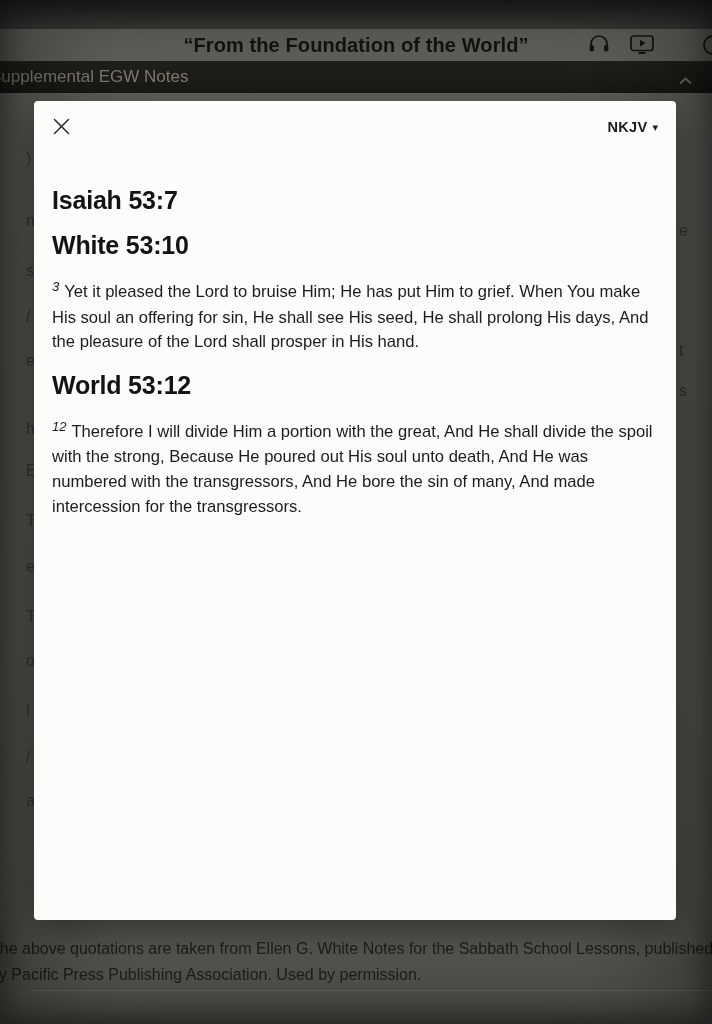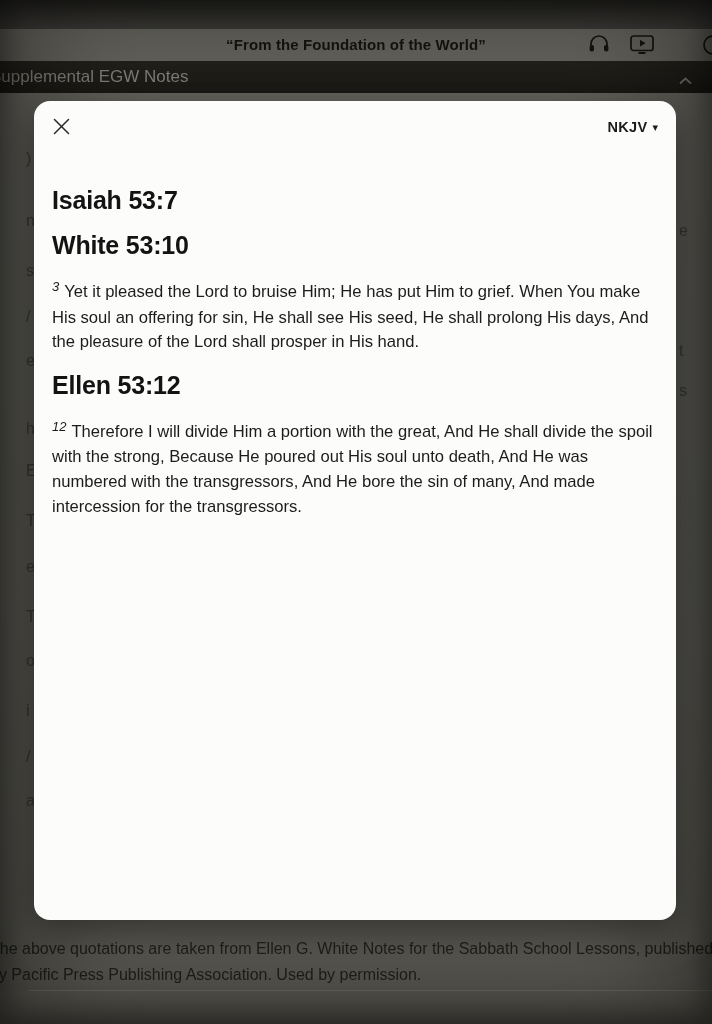--- a/index.html
+++ b/index.html
@@ -8,21 +8,21 @@
     background:#696861;
     font-family:"Liberation Sans","DejaVu Sans",sans-serif;
     -webkit-font-smoothing:antialiased;
   }
   
   .top-strip{position:absolute;top:0;left:0;right:0;height:29px;
     background:linear-gradient(#2e2d29,#454440);}
   .header-bar{position:absolute;top:29px;left:0;right:0;height:32px;
     background:linear-gradient(#73716a,#6d6b64);}
   .page-title{width:100%;text-align:center;line-height:32px;
-    font-size:15px;font-weight:700;color:#17160f;letter-spacing:.1px;}
+    font-size:20px;font-weight:700;color:#17160f;letter-spacing:.1px;}
   .hdr-icon{position:absolute;top:34px;color:#17160f;}
   .hdr-icon svg{display:block;}
   .icon-headphones{left:588px;}
   .icon-video{left:630px;top:35px;}
   .icon-circle{left:701px;}
   .egw-bar{position:absolute;top:61px;left:0;right:0;height:32px;
     background:linear-gradient(#26251f,#1c1b17);}
   .egw-label{position:absolute;left:-10px;top:0;line-height:32px;
     font-size:17px;color:#8b897f;white-space:nowrap;}
   .egw-chevron{position:absolute;right:20px;top:10px;color:#7c7a71;}
@@ -38,21 +38,21 @@
   .footer-quote .it{}
   .divider{position:absolute;top:897px;left:28px;right:0;height:1px;
     background:#76756d;}
   .below-divider{position:absolute;top:898px;left:0;right:0;bottom:0;
     background:linear-gradient(#636159,#5b5952);}
   .vignette{position:absolute;inset:0;pointer-events:none;
     box-shadow:inset 0 0 110px 30px rgba(0,0,0,.48),
                inset 0 0 26px 6px rgba(0,0,0,.38);}
   
   .modal{position:absolute;left:34px;top:101px;width:642px;height:819px;
-    background:#fcfcfb;border-radius:16px;box-sizing:border-box;
+    background:#fcfcfb;border-radius:4px;box-sizing:border-box;
     padding:16px 18px;box-shadow:0 10px 42px rgba(0,0,0,.5);overflow:hidden;}
   .modal-top{position:relative;height:22px;}
   .close-btn{position:absolute;left:0;top:0;width:20px;height:20px;
     cursor:pointer;color:#2b2b2b;}
   .version-btn{position:absolute;right:0;top:2px;display:flex;
     align-items:center;gap:5px;cursor:pointer;}
   .version-label{font-size:14.5px;font-weight:600;color:#1b1b1b;
     letter-spacing:.3px;}
   .version-caret{font-size:11px;color:#1b1b1b;line-height:1;}
   .ref{margin:15px 0 0;font-size:25px;font-weight:700;color:#131313;
@@ -148,17 +148,17 @@
     </span>
   </div>
 
   <h2 class="ref first">Isaiah 53:7</h2>
 
   <h2 class="ref">White 53:10</h2>
   <p class="verse">
     <span class="vnum">3</span><span>Yet it pleased the Lord to bruise Him; He has put Him to grief. When You make His soul an offering for sin, He shall see His seed, He shall prolong His days, And the pleasure of the Lord shall prosper in His hand.</span>
   </p>
 
-  <h2 class="ref">Ellen 53:12</h2>
+  <h2 class="ref">World 53:12</h2>
   <p class="verse">
     <span class="vnum">12</span><span>Therefore I will divide Him a portion with the great, And He shall divide the spoil with the strong, Because He poured out His soul unto death, And He was numbered with the transgressors, And He bore the sin of many, And made intercession for the transgressors.</span>
   </p>
 </div>
 
 </body></html>

